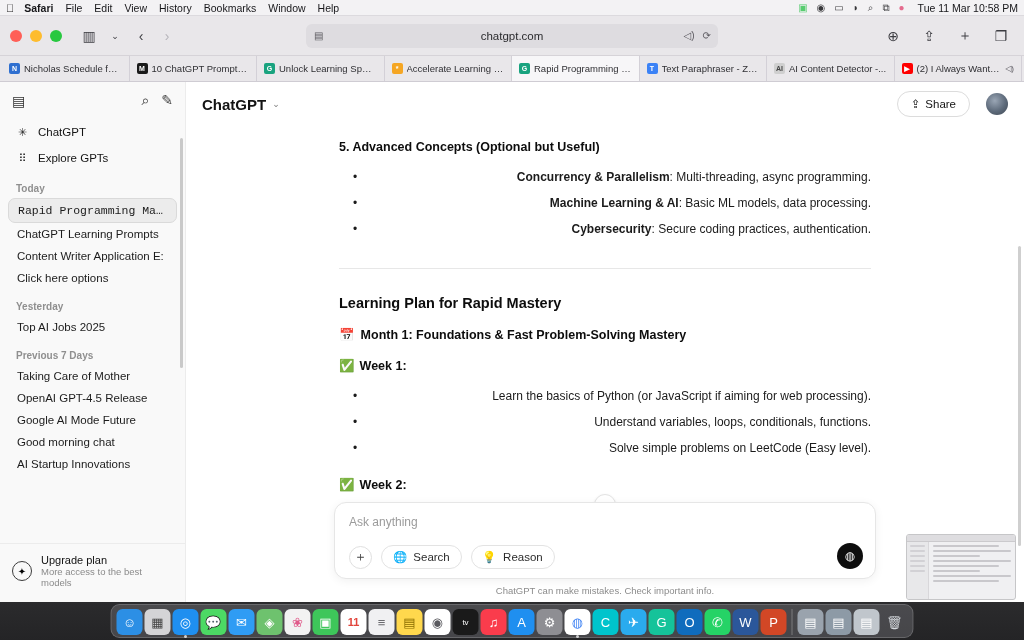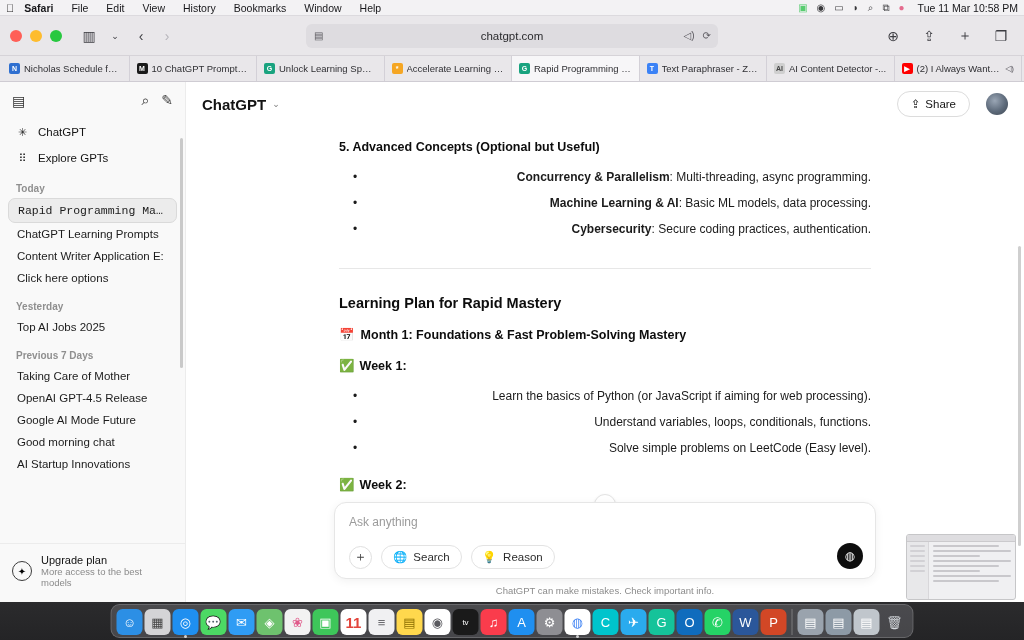--- a/index.html
+++ b/index.html
@@ -11,21 +11,21 @@
   body { position: relative; }
 
   
   .menubar {
     position: absolute; top: 0; left: 0; width: 1024px; height: 16px;
     background: #f3f2f4; display: flex; align-items: center;
     font-size: 10.5px; color: #17171a; padding: 0 6px;
     border-bottom: 0.5px solid #dcdade;
   }
   .menubar .apple { font-size: 11px; margin-right: 10px; color:#1a1a1a; }
-  .menubar .mi { margin-right: 18px; white-space: nowrap; }
+  .menubar .mi { margin-right: 12px; white-space: nowrap; }
   .menubar .mi.bold { font-weight: bold; }
   .menubar .spacer { flex: 1; }
   .menubar .right { display: flex; align-items: center; gap: 9px; }
   .menubar .right .ic { font-size: 10px; opacity: .85; }
   .clock { font-size: 10.5px; margin-left: 4px; }
 
   
   .safari {
     position: absolute; left: 0; top: 16px; width: 1024px; height: 586px;
     background: #ffffff; overflow: hidden;
@@ -458,21 +458,21 @@
 <div class="dockzone">
   <div class="dock">
     <span class="dk" style="background:#2c8fe5">☺</span>
     <span class="dk" style="background:#d4d4d6;color:#444">▦</span>
     <span class="dk" style="background:#1f8ff0">◎<span class="dot"></span></span>
     <span class="dk" style="background:#4cd964">💬</span>
     <span class="dk" style="background:#2f9cf4">✉</span>
     <span class="dk" style="background:#6ec26e">◈</span>
     <span class="dk" style="background:#f2f2f2;color:#e05a8a">❀</span>
     <span class="dk" style="background:#3ec65a">▣</span>
-    <span class="dk" style="background:#ffffff;color:#e2453c;font-size:15px;font-weight:bold">11</span>
+    <span class="dk" style="background:#ffffff;color:#e2453c;font-size:11px;font-weight:bold">11</span>
     <span class="dk" style="background:#f0f0f2;color:#6b6b70">≡</span>
     <span class="dk" style="background:#ffd84d;color:#8a6d00">▤</span>
     <span class="dk" style="background:#ffffff;color:#5a5a5f">◉</span>
     <span class="dk" style="background:#1a1a1a;font-size:8px">tv</span>
     <span class="dk" style="background:#fa3c4c">♫</span>
     <span class="dk" style="background:#1f8ff0">A</span>
     <span class="dk" style="background:#8e8e93">⚙</span>
     <span class="dk" style="background:#ffffff;color:#4285f4">◍<span class="dot"></span></span>
     <span class="dk" style="background:#00c4cc">C</span>
     <span class="dk" style="background:#2aabee">✈</span>

